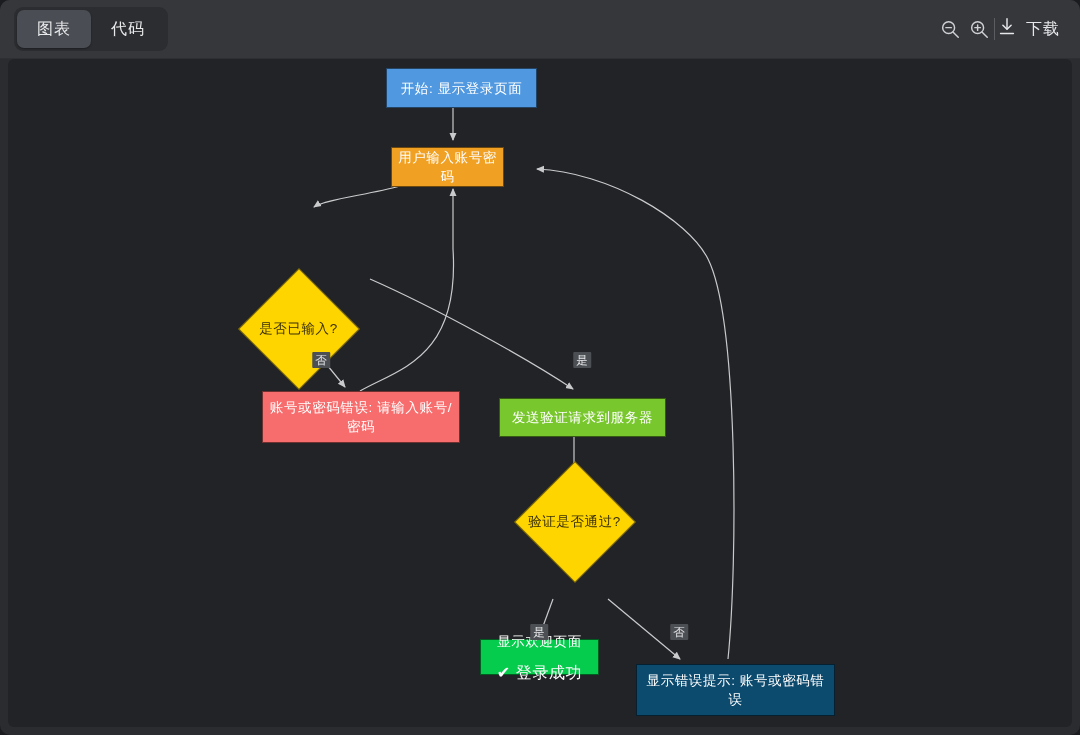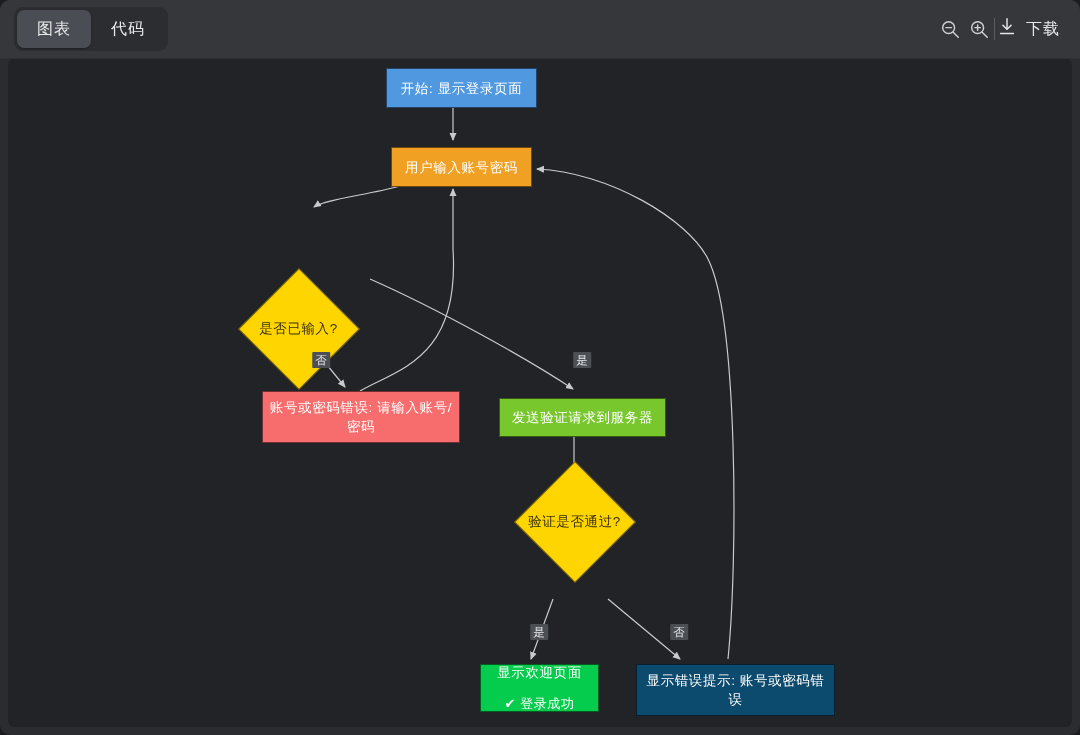--- a/index.html
+++ b/index.html
@@ -170,21 +170,21 @@
     color: #e9eaec;
     font-size: 11.5px;
     line-height: 14px;
     padding: 1px 3px;
     border-radius: 1px;
     transform: translate(-50%, -50%);
     white-space: nowrap;
     user-select: none;
   }
 
-  .ok-line2 { font-size: 13px; margin-top: 12px; }
+  .ok-line2 { font-size: 16px; margin-top: 12px; }
 </style>
 </head>
 <body>
 
 <div id="app">
 
   <div class="toolbar">
 
     <div class="tabs">
       <div class="tab active">
@@ -252,21 +252,21 @@
         <path d="M600,540 L672,600"></path>
 
         <path d="M720,600 C730,500 730,260 700,200 C680,160 600,113 529,110"></path>
       </g>
     </svg>
 
     <div class="node rect n-start" style="left:378px; top:9px; width:151px; height:40px;">
       <span>开始: 显示登录页面</span>
     </div>
 
-    <div class="node rect n-input" style="left:383px; top:88px; width:141px; height:40px;">
+    <div class="node rect n-input" style="left:383px; top:88px; width:113px; height:40px;">
       <span>用户输入账号密码</span>
     </div>
 
     <div class="diamond" style="left:234px; top:209px; width:113px; height:122px;">
       <div class="shape" style="width:86px; height:86px; margin-left:-43px; margin-top:-43px;
                   transform:rotate(45deg);"></div>
       <div class="dlabel">
           <span>是否已输入?</span>
         </div>
     </div>
@@ -280,21 +280,21 @@
     </div>
 
     <div class="diamond" style="left:510px; top:402px; width:113px; height:122px;">
       <div class="shape" style="width:86px; height:86px; margin-left:-43px; margin-top:-43px;
                   transform:rotate(45deg);"></div>
       <div class="dlabel">
           <span>验证是否通过?</span>
         </div>
     </div>
 
-    <div class="node rect n-ok" style="left:472px; top:605px; width:119px; height:48px; flex-direction:column;">
+    <div class="node rect n-ok" style="left:472px; top:580px; width:119px; height:36px; flex-direction:column;">
       <span>显示欢迎页面</span>
       <span class="ok-line2">✔ 登录成功</span>
     </div>
 
     <div class="node rect n-err2" style="left:628px; top:605px; width:199px; height:52px;">
       <span>显示错误提示: 账号或密码错误</span>
     </div>
 
     <div class="edge-label" style="left:313px; top:301px;"><span>否</span></div>
 

